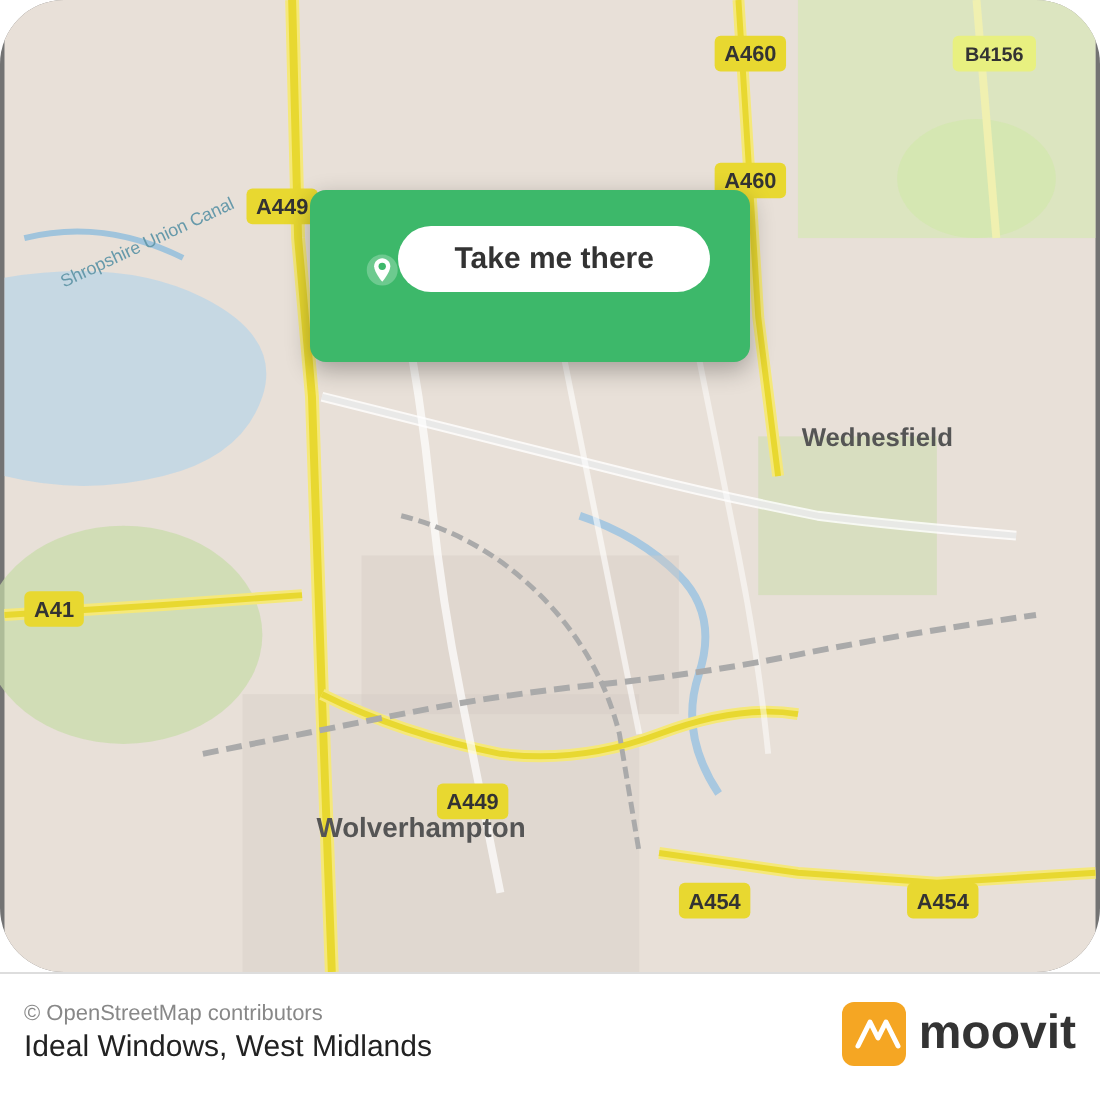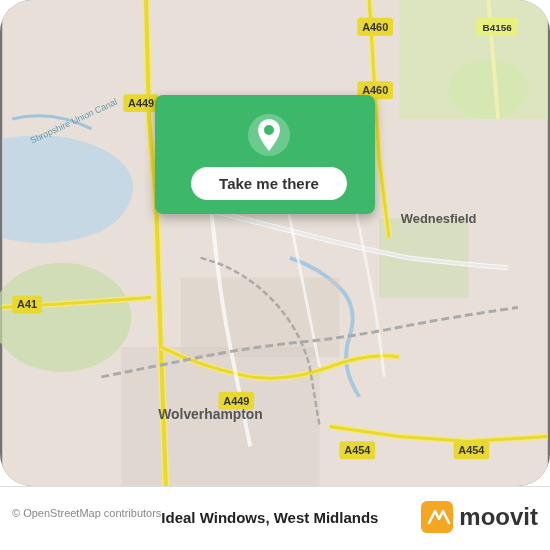--- a/index.html
+++ b/index.html
@@ -30,22 +30,22 @@
 
     
     .location-card {
       position: absolute;
       top: 95px;
       left: 155px;
       width: 220px;
       background: #3db86a;
       border-radius: 8px;
       display: flex;
-      flex-direction: column;
-      align-items: center;
+      flex-direction: row;
+      align-items: flex-start;
       padding: 18px 20px 14px 28px;
       box-shadow: 0 4px 12px rgba(0,0,0,0.3);
     }
 
     .pin-icon {
       width: 44px;
       height: 44px;
       margin-bottom: 10px;
     }
 
@@ -68,30 +68,31 @@
       background: white;
       border-top: 1px solid #ddd;
       display: flex;
       align-items: center;
       justify-content: space-between;
       padding: 0 12px;
     }
 
     .bottom-left {
       display: flex;
+      flex-direction: column;
     }
 
     .copyright-text {
       font-size: 11px;
       color: #888;
     }
 
     .location-name {
       font-size: 15px;
-      font-weight: 700;
+      font-weight: 400;
       color: #222;
       margin-top: 2px;
     }
 
     .moovit-logo {
       display: flex;
       align-items: center;
       gap: 6px;
     }
 

